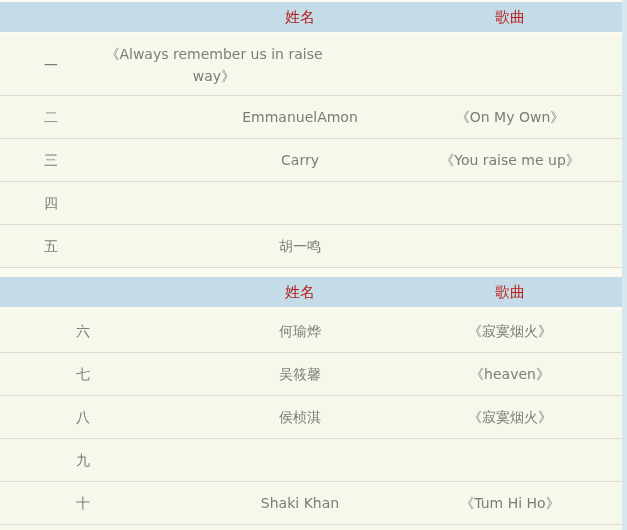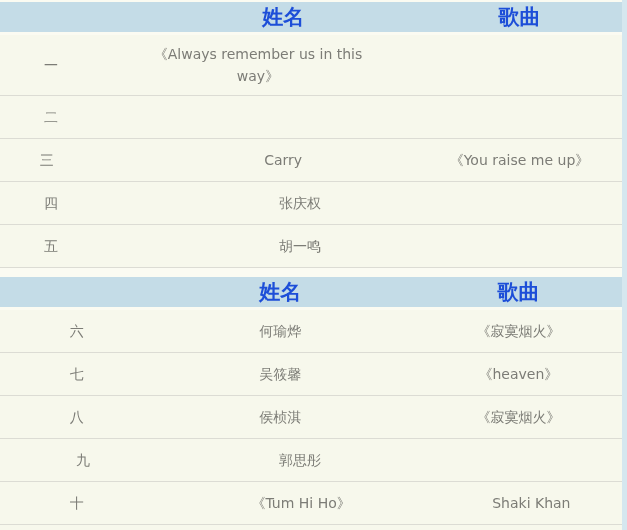--- a/index.html
+++ b/index.html
@@ -7,33 +7,33 @@
   .canvas {
     position:relative; width:627px; height:530px; overflow:hidden;
     background:#d5e7ef;
     font-family:"DejaVu Sans","Liberation Sans",sans-serif;
   }
   .content { position:absolute; left:0; top:0; width:622px; }
   .top-strip { height:2px; background:#fbfbf2; }
   .singers-table { width:622px; }
   .thead {
     height:30px; background:#c4dce7; display:flex; align-items:center;
-    color:#1d4ed8; font-weight:bold; font-size:21px;
+    color:#b91c1c; font-weight:normal; font-size:15px;
   }
   .head-gap { height:3px; background:#fbfbf2; }
   .table-gap { height:9px; background:#fbfbf2; }
   .row {
     display:flex; align-items:center; min-height:42px;
     background:#f7f8ec; border-bottom:1px solid #dcdcd4;
     color:#7c7c76; font-size:14px; line-height:22px;
   }
   .cell { text-align:center; }
   .c1 { padding:8px 0; }
   .c2 { padding:8px 0; }
-  .c3 { width:224px; padding:8px 0;margin-left:44px; }
+  .c3 { width:224px; padding:8px 0; }
   
   .t1 .c1 { width:102px; }
   .t1 .c2 { width:196px; padding-left:100px; }
   
   .t2 .c1 { width:166px; }
   .t2 .c2 { width:196px; padding-left:36px; }
   .bottom-strip { height:6px; background:#f7f8ec; }
 </style>
 </head>
 <body>
@@ -45,33 +45,34 @@
     <section class="singers-table t1">
       <div class="thead">
         <div class="cell c1"></div>
         <div class="cell c2">姓名</div>
         <div class="cell c3">歌曲</div>
       </div>
       <div class="head-gap"></div>
 
       <div class="row">
         <div class="cell c1">一</div>
-        <div class="cell c3">《Always remember us in this way》</div>
+        <div class="cell c3">《Always remember us in raise way》</div>
       </div>
       <div class="row">
         <div class="cell c1">二</div>
+        <div class="cell c2">EmmanuelAmon</div>
+        <div class="cell c3">《On My Own》</div>
       </div>
       <div class="row">
         <div class="cell c1">三</div>
         <div class="cell c2">Carry</div>
         <div class="cell c3">《You raise me up》</div>
       </div>
       <div class="row">
         <div class="cell c1">四</div>
-        <div class="cell c2">张庆权</div>
       </div>
       <div class="row">
         <div class="cell c1">五</div>
         <div class="cell c2">胡一鸣</div>
       </div>
     </section>
 
     <div class="table-gap"></div>
 
     <section class="singers-table t2">
@@ -92,24 +93,23 @@
         <div class="cell c2">吴筱馨</div>
         <div class="cell c3">《heaven》</div>
       </div>
       <div class="row">
         <div class="cell c1">八</div>
         <div class="cell c2">侯桢淇</div>
         <div class="cell c3">《寂寞烟火》</div>
       </div>
       <div class="row">
         <div class="cell c1">九</div>
-        <div class="cell c2">郭思彤</div>
       </div>
       <div class="row">
         <div class="cell c1">十</div>
+        <div class="cell c2">Shaki Khan</div>
         <div class="cell c3">《Tum Hi Ho》</div>
-        <div class="cell c2">Shaki Khan</div>
       </div>
     </section>
 
     <div class="bottom-strip"></div>
   </div>
 </div>
 
 </body></html>

